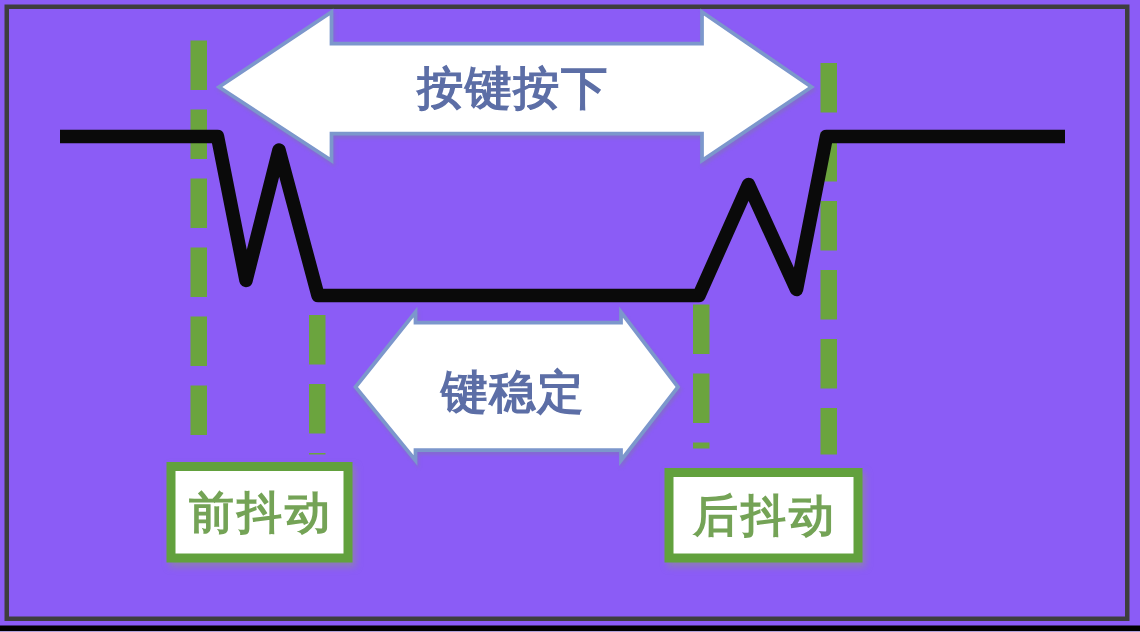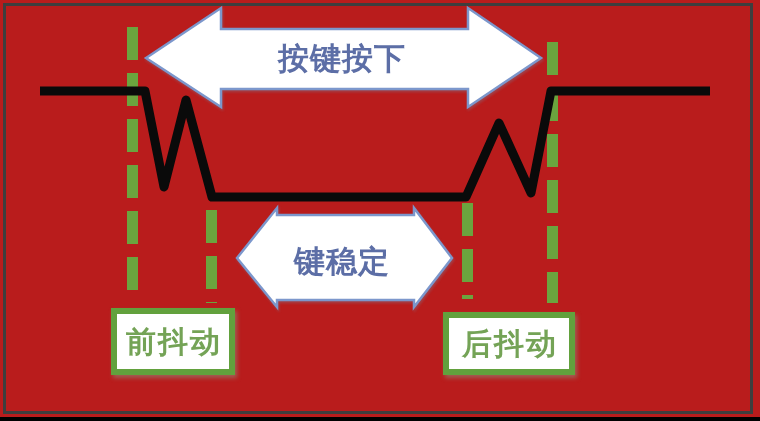--- a/index.html
+++ b/index.html
@@ -4,21 +4,21 @@
 <style>
   html, body {
     margin: 0;
     padding: 0;
     background: #ffffff;
   }
   .stage {
     position: relative;
     width: 760px;
     height: 421px;
-    background: #b91c1c;
+    background: #8b5cf6;
     overflow: hidden;
     font-family: "Liberation Sans", "DejaVu Sans", sans-serif;
   }
   svg { display: block; }
   .arrow-shape {
     fill: #ffffff;
     stroke: #7c97cc;
     stroke-width: 2.5;
     stroke-linejoin: miter;
     filter: drop-shadow(1px 2px 1px rgba(120,130,150,0.35));

